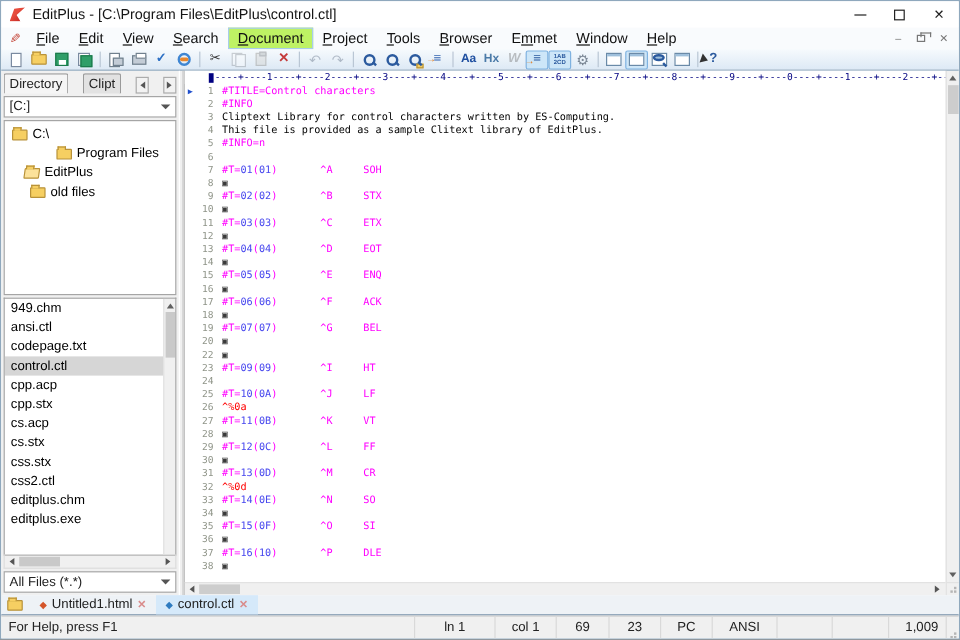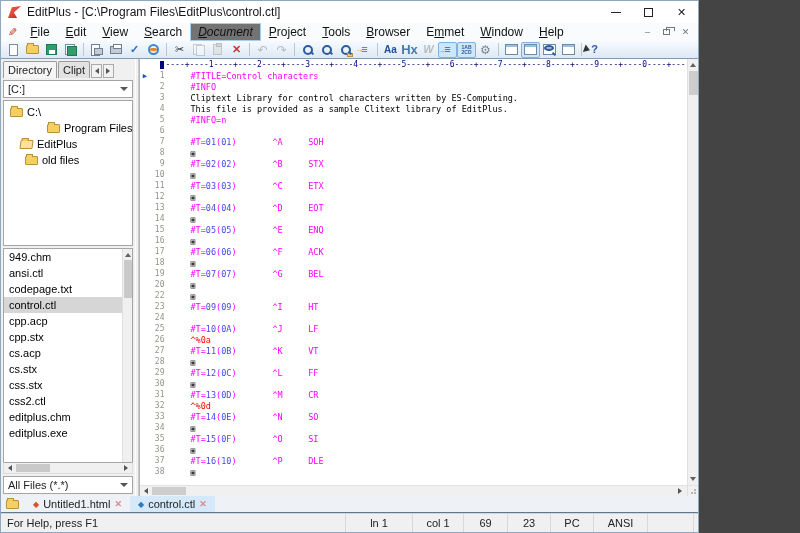--- a/index.html
+++ b/index.html
@@ -1,36 +1,36 @@
 <!DOCTYPE html>
 <html><head>
 <meta charset="utf-8">
 <style>
   * { margin:0; padding:0; box-sizing:border-box; }
   html,body { background:#444; }
   .window{
-    width:699px;height:533px;background:#fff;border:1px solid #8fa8bd;
+    width:800px;height:533px;background:#fff;border:1px solid #8fa8bd;
     font-family:"Liberation Sans",sans-serif;display:flex;flex-direction:column;
     overflow:hidden;position:relative;
     --kw:#ff00ff; --num:#4747ee; --sp:#ff0000; --ruler:#000080;
   }
   
   .titlebar{flex:0 0 22px;display:flex;align-items:center;background:#fff;}
   .app-icon{width:13px;height:12px;margin:0 6px 0 7px;background:linear-gradient(135deg,#e74c3c 40%,#b71c1c);
     clip-path:polygon(0 100%,30% 10%,100% 0,45% 55%,70% 100%);}
   .title-text{font-size:12px;color:#151515;}
   .win-controls{margin-left:auto;display:flex;height:100%;}
   .wc{width:33px;display:flex;align-items:center;justify-content:center;color:#222;font-size:11px;}
   .maxbox{width:9px;height:9px;border:1px solid #222;display:inline-block;}
   .minline{width:10px;height:1px;background:#222;display:inline-block;}
   
   .menubar{flex:0 0 18px;display:flex;align-items:center;background:#f9fbfd;font-size:12px;}
   .pencil{color:#c0392b;font-size:11px;margin:0 5px 0 7px;display:inline-block;transform:scaleX(-1);}
   .mitem{padding:1px 7px;color:#111;border:1px solid transparent;}
-  .mitem.active{background:#737373;border-color:#a8cdeb;font-style:italic;}
+  .mitem.active{background:#bef264;border-color:#a8cdeb;}
   .mdi-controls{margin-left:auto;margin-right:5px;display:flex;gap:4px;align-items:center;}
   .mdic{width:15px;height:13px;display:flex;align-items:center;justify-content:center;color:#777;font-size:9px;}
   .mdi-restore{width:7px;height:6px;border:1px solid #777;position:relative;background:#f9fbfd;}
   .mdi-restore::before{content:"";position:absolute;top:-3px;left:2px;width:7px;height:3px;border:1px solid #777;border-bottom:none;}
   
   .toolbar{flex:0 0 18px;display:flex;align-items:center;background:linear-gradient(#f6fafd,#dde9f5);
     border-bottom:1px solid #7f9cb5;padding-left:3px;}
   .tb{width:19px;height:16px;display:flex;align-items:center;justify-content:center;border:1px solid transparent;border-radius:2px;flex:0 0 auto;}
   .tb.pressed{background:#cde6f8;border-color:#7fb2e0;}
   .tb.disabled{opacity:.38;filter:grayscale(70%);}
@@ -62,35 +62,35 @@
   .g-delete{color:#c43a3a;font-weight:bold;font-size:11px;}
   .g-undo,.g-redo{color:#3565b0;font-size:12px;}
   .g-mag,.g-mag-b,.g-mag-folder{position:relative;width:12px;height:12px;}
   .g-mag::before,.g-mag-b::before,.g-mag-folder::before{content:"";position:absolute;left:1px;top:1px;width:6px;height:6px;border:2px solid #2b5a9e;border-radius:50%;}
   .g-mag::after,.g-mag-b::after,.g-mag-folder::after{content:"";position:absolute;left:8px;top:8px;width:4px;height:2px;background:#2b5a9e;transform:rotate(45deg);}
   .g-mag-b i{position:absolute;right:0;top:0;font-style:normal;font-size:7px;color:#c43a3a;font-weight:bold;}
   .g-mag-folder i{position:absolute;right:-1px;bottom:-1px;font-style:normal;width:6px;height:4px;background:#f6cf62;border:1px solid #b8923a;}
   .g-goto{color:#3565b0;font-size:11px;position:relative;}
   .g-goto::before{content:"\2192";color:#e07a1e;font-size:8px;position:absolute;left:-6px;top:2px;}
   .g-Aa{color:#1f4fa0;font-weight:bold;font-size:10px;}
-  .g-Hx{color:#4a7aa8;font-weight:bold;font-size:13px;}
+  .g-Hx{color:#4a7aa8;font-weight:bold;font-size:10px;}
   .g-W{color:#666;font-style:italic;font-weight:bold;font-size:11px;}
   .g-ruler{color:#2b5a9e;font-size:11px;position:relative;font-weight:bold;}
   .g-ruler::before{content:"\2192";color:#e07a1e;font-size:8px;position:absolute;left:-7px;top:3px;}
   .g-linenum::before{content:"1AB\A 2CD";white-space:pre;font-size:5px;line-height:5px;color:#2b5a9e;font-weight:bold;}
   .g-gear{color:#7a8694;font-size:12px;}
   .g-win{width:13px;height:11px;border:1px solid #6a8aa8;background:#fff;position:relative;}
   .g-win::before{content:"";position:absolute;left:0;top:0;right:0;height:2px;background:#9fc0dc;}
   .g-help{color:#2b5a9e;font-weight:bold;font-size:11px;position:relative;}
   .g-help::before{content:"";position:absolute;left:-7px;top:2px;width:0;height:0;border:4px solid transparent;border-left:6px solid #333;transform:rotate(20deg);}
   
   .content{flex:1;display:flex;min-height:0;}
   
   .sidebar{flex:0 0 103px;background:#f0f0f0;display:flex;flex-direction:column;font-size:11px;}
-  .side-tabs{flex:0 0 19px;display:flex;align-items:flex-end;padding:2px 2px 0 2px;gap:1px;}
+  .side-tabs{flex:0 0 19px;display:flex;align-items:flex-end;padding:2px 2px 0 2px;gap:12px;}
   .stab{padding:2px 4px;border:1px solid #9a9a9a;border-bottom:none;border-radius:2px 2px 0 0;background:#e2e2e2;color:#222;white-space:nowrap;overflow:hidden;}
   .stab.active{background:#f5f5f5;}
   .starrow{width:11px;height:14px;background:#f2f2f2;border:1px solid #ababab;display:flex;align-items:center;justify-content:center;}
   .tri{width:0;height:0;display:inline-block;}
   .tri.l{border:3px solid transparent;border-right:4px solid #555;margin-right:2px;}
   .tri.r{border:3px solid transparent;border-left:4px solid #555;margin-left:2px;}
   .tri.u{border:3px solid transparent;border-bottom:4px solid #606060;margin-bottom:2px;}
   .tri.d{border:3px solid transparent;border-top:4px solid #606060;margin-top:2px;}
   .combo{flex:0 0 18px;margin:2px;background:#fff;border:1px solid #a5a5a5;display:flex;align-items:center;padding:0 4px;color:#222;}
   .combo .chev{margin-left:auto;width:0;height:0;border:4px solid transparent;border-top:4px solid #555;margin-top:4px;}
@@ -109,21 +109,21 @@
   
   .splitter{flex:0 0 4px;background:#f0f0f0;border-left:1px solid #fff;border-right:1px solid #c9c9c9;}
   
   .editor-col{flex:1;display:flex;flex-direction:column;min-width:0;background:#fff;border-left:1px solid #b5b5b5;}
   .ruler{flex:0 0 11px;font-family:"DejaVu Sans Mono",monospace;font-size:8px;color:var(--ruler);white-space:pre;overflow:hidden;display:flex;align-items:center;padding-left:20px;background:#fff;}
   .rbox{width:4px;height:8px;background:var(--ruler);margin-right:1px;flex:0 0 auto;}
   .editor-body{flex:1;overflow:hidden;font-family:"DejaVu Sans Mono",monospace;font-size:8.5px;}
   .eline{height:11px;display:flex;align-items:center;white-space:pre;}
   .marker{width:9px;text-align:center;color:#1f4ecc;font-size:7px;flex:0 0 9px;}
   .lnum{width:15px;text-align:right;color:#8f9488;font-size:8px;flex:0 0 15px;}
-  .ltext{padding-left:14px;color:#000;margin-left:12px;}
+  .ltext{padding-left:7px;color:#000;}
   .t-directive .ltext,.t-entry .ltext{color:var(--kw);}
   .ltext .num{color:var(--num);}
   .t-red .ltext{color:var(--sp);}
   .cbox{color:#3a3a3a;font-size:8px;}
   .editor-hscroll{flex:0 0 11px;background:#f0f0f0;border-top:1px solid #e2e2e2;display:flex;align-items:center;}
   .ehs-a{width:11px;display:flex;align-items:center;justify-content:center;}
   .ehs-thumb{width:34px;height:8px;background:#cdcdcd;margin-left:1px;}
   
   .vscroll-col{flex:0 0 11px;background:#f0f0f0;border-left:1px solid #e0e0e0;display:flex;flex-direction:column;align-items:center;}
   .vs-a{height:11px;display:flex;align-items:center;}

